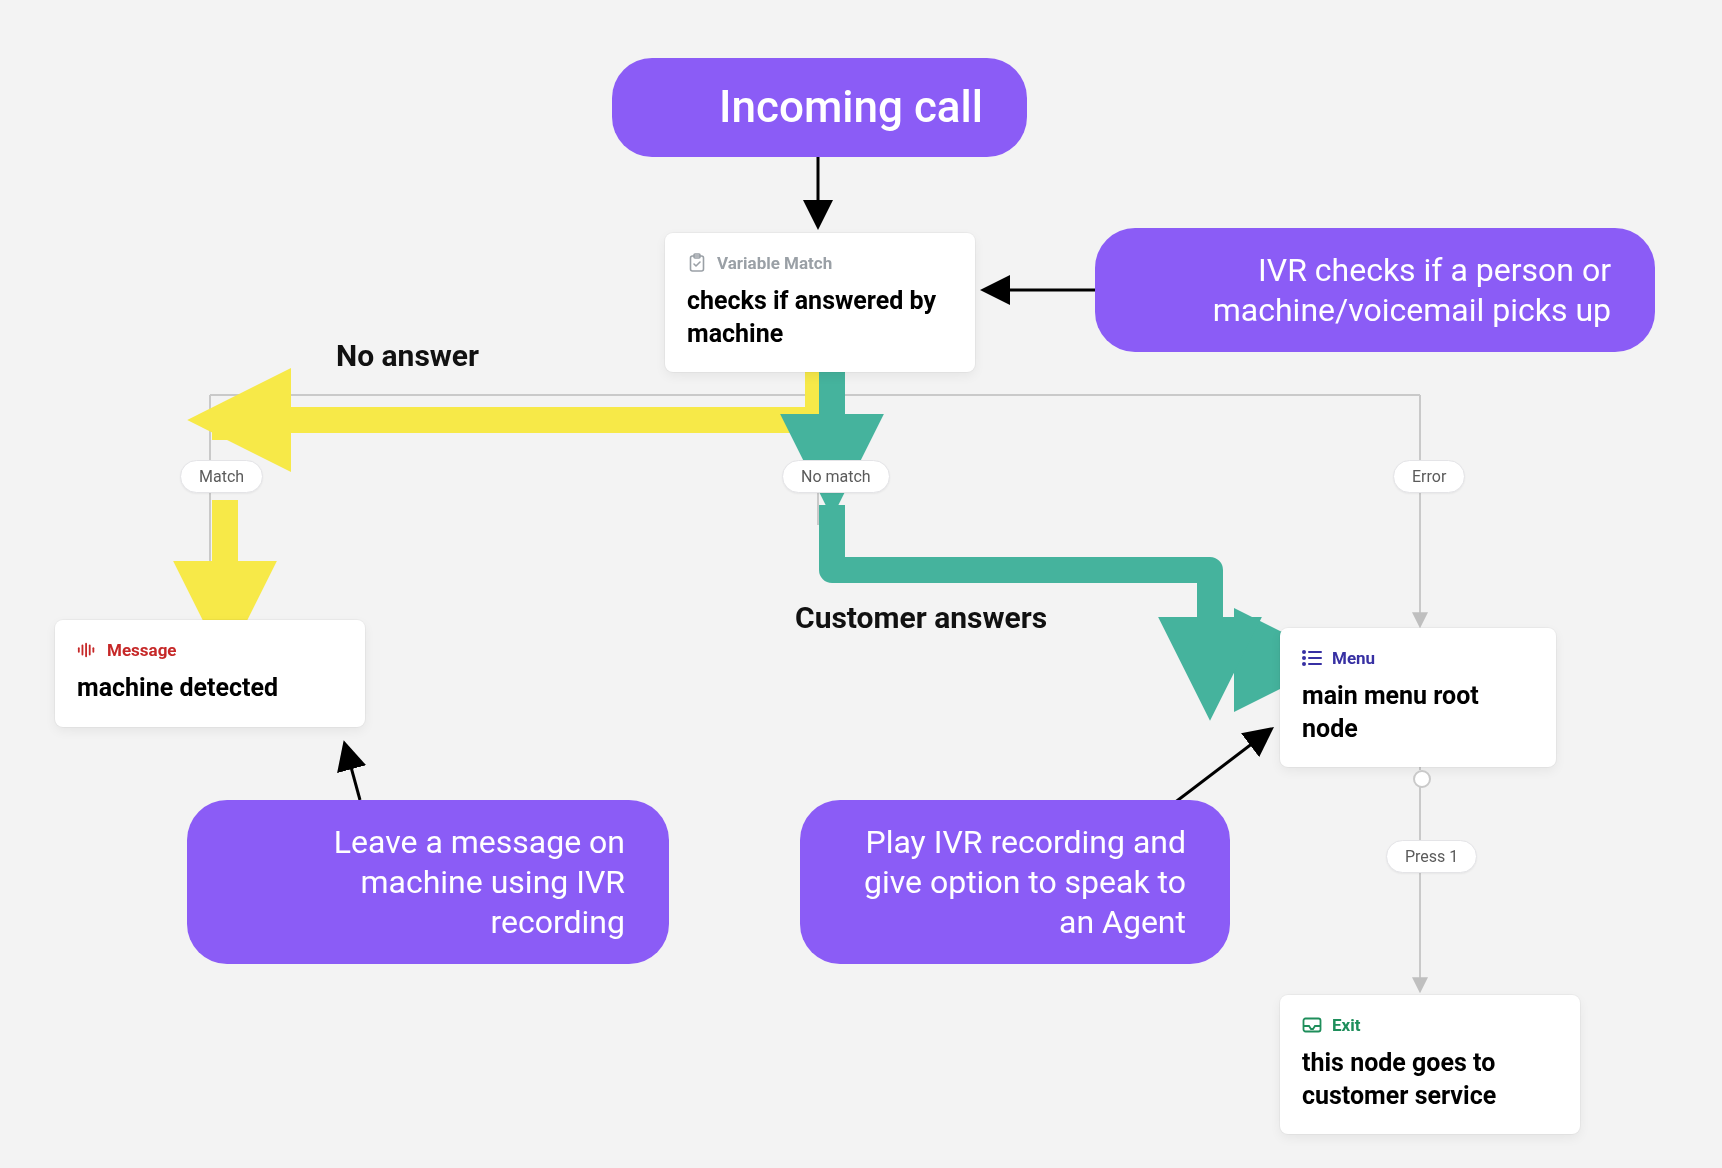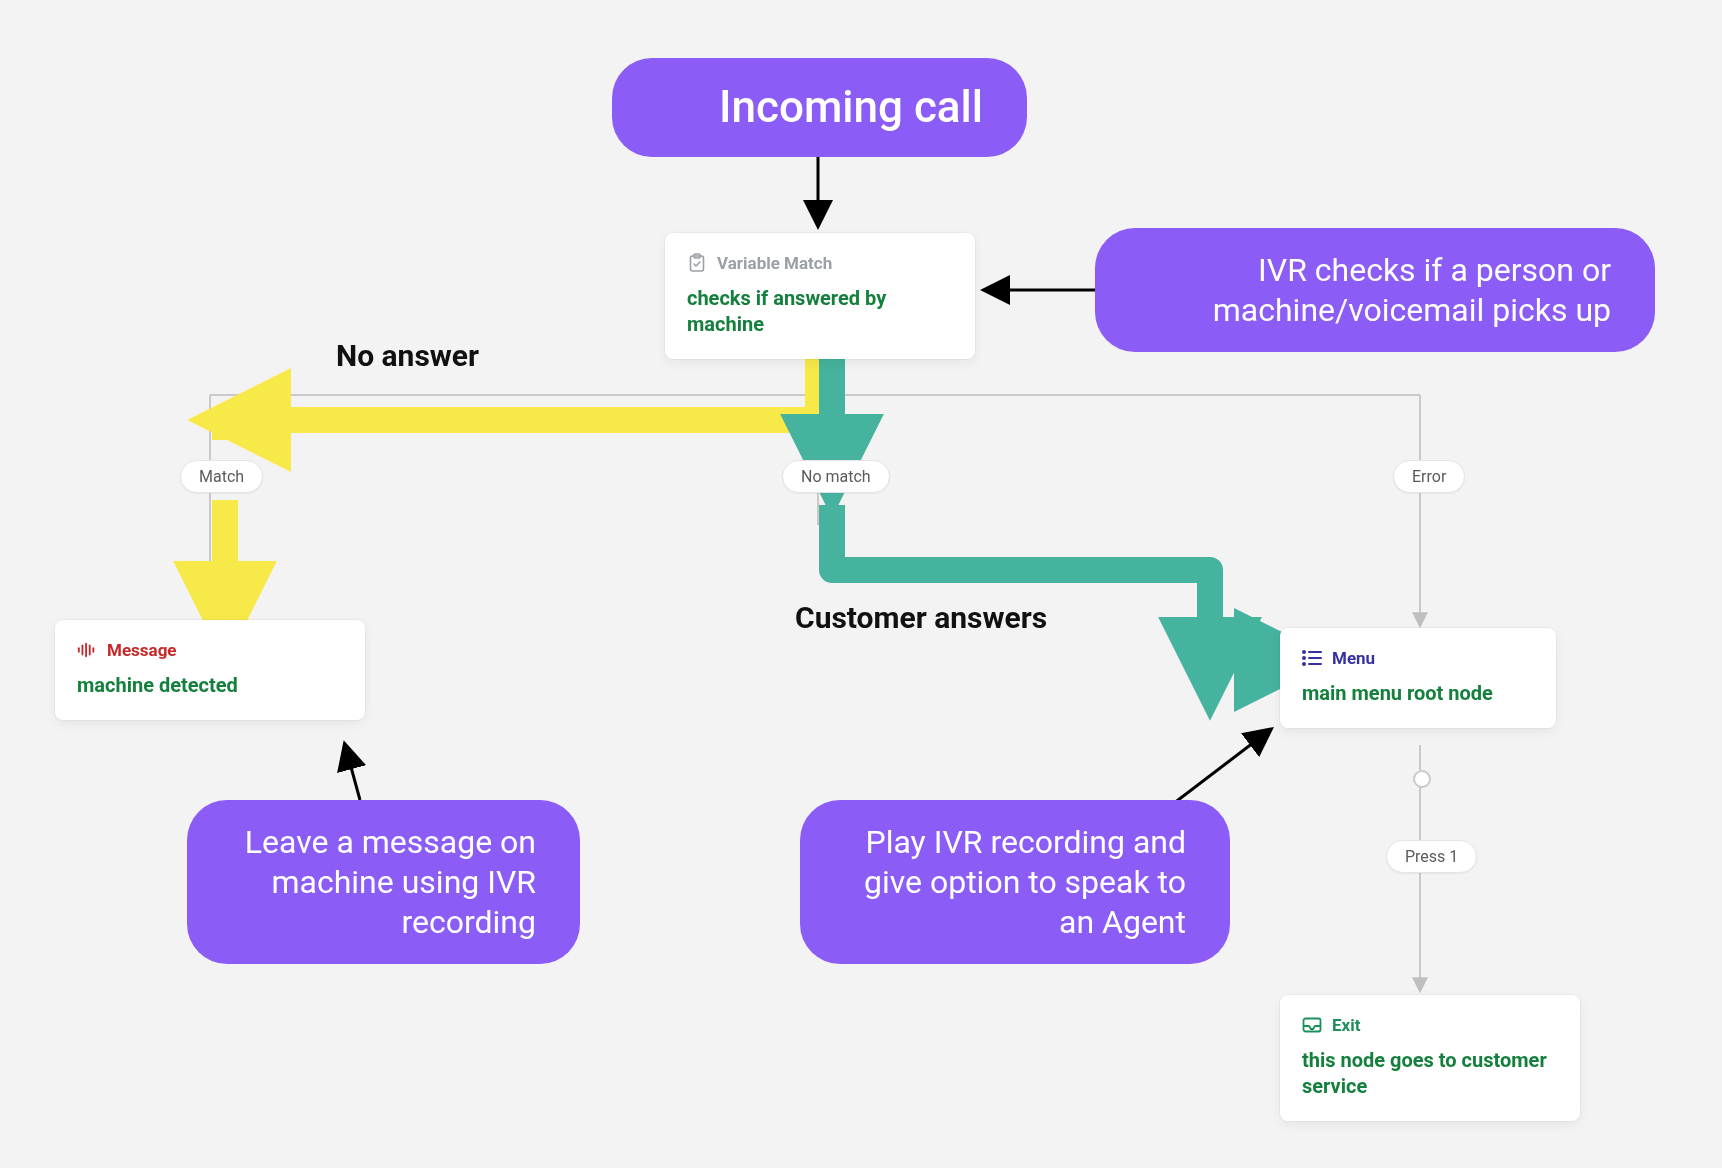--- a/index.html
+++ b/index.html
@@ -27,21 +27,21 @@
     border-radius:8px;
     box-shadow:0 0 0 1px rgba(0,0,0,.03),0 4px 12px rgba(0,0,0,.06);
     padding:20px 22px 22px 22px;
     box-sizing:border-box;
   }
   .card-type{
     display:flex;align-items:center;gap:10px;
     font-size:17px;font-weight:700;margin-bottom:12px;
   }
   .card-title{
-    font-size:20px;font-weight:700;color:#15803d;line-height:1.3;
+    font-size:25px;font-weight:700;color:#000000;line-height:1.3;
   }
   .type-grey{color:#9aa0a6;}
   .type-red{color:#c62828;}
   .type-indigo{color:#3730a3;}
   .type-green{color:#1e8e5b;}
 
   
   .ico{display:inline-flex;width:20px;height:20px;align-items:center;justify-content:center;}
 
   
@@ -126,21 +126,21 @@
   </svg>
 
   <div class="bubble big" style="left:612px;top:58px;width:415px;">
     <span>Incoming call</span>
   </div>
 
   <div class="bubble" style="left:1095px;top:228px;width:560px;">
     <span>IVR checks if a person or machine/voicemail picks up</span>
   </div>
 
-  <div class="bubble" style="left:187px;top:800px;width:393px;">
+  <div class="bubble" style="left:187px;top:800px;width:482px;">
     <span>Leave a message on machine using IVR recording</span>
   </div>
 
   <div class="bubble" style="left:800px;top:800px;width:430px;">
     <span>Play IVR recording and give option to speak to an Agent</span>
   </div>
 
   <div class="card" style="left:665px;top:233px;width:310px;">
     <div class="card-type type-grey">
       <span class="ico">

